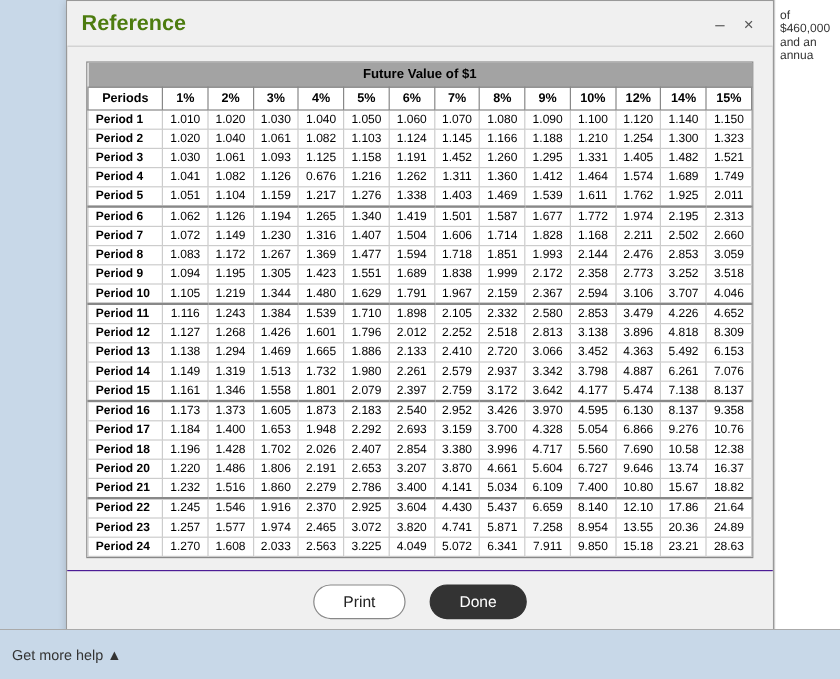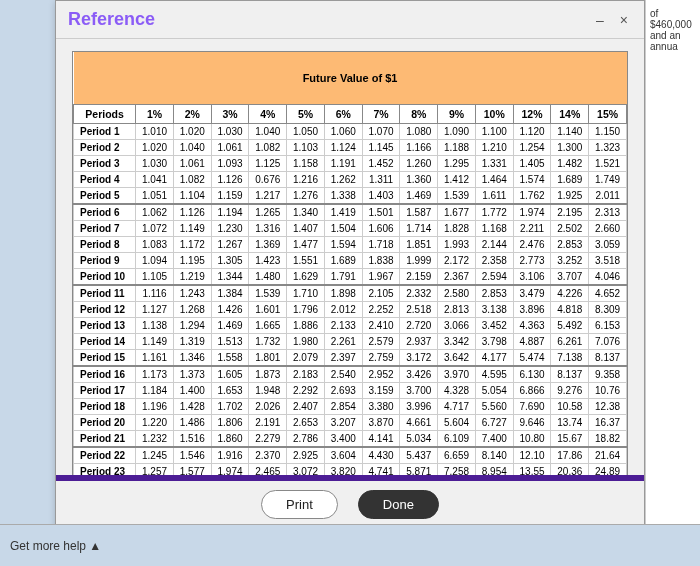--- a/index.html
+++ b/index.html
@@ -25,21 +25,21 @@
       display: flex;
       align-items: center;
       justify-content: space-between;
       padding: 8px 12px;
       background: #f0f0f0;
       border-bottom: 1px solid #ccc;
     }
     .title-text {
       font-size: 18px;
       font-weight: bold;
-      color: #8b5cf6;
+      color: #4d7c0f;
     }
     .title-controls {
       display: flex;
       gap: 8px;
     }
     .title-btn {
       cursor: pointer;
       font-size: 14px;
       color: #555;
       background: none;
@@ -57,23 +57,23 @@
     }
     table {
       border-collapse: collapse;
       font-size: 10.5px;
       width: 100%;
     }
     .table-title-row td {
       text-align: center;
       font-weight: bold;
       font-size: 11px;
-      padding: 20px 2px;
+      padding: 4px 2px;
       border-bottom: 1px solid #888;
-      background: #fdba74;
+      background: #a3a3a3;
     }
     thead tr th {
       background: white;
       border: 1px solid #888;
       padding: 3px 4px;
       text-align: center;
       font-weight: bold;
       font-size: 10.5px;
     }
     tbody tr td {
@@ -93,21 +93,21 @@
       border-bottom: 2px solid #888;
     }
     .dialog-footer {
       display: flex;
       justify-content: center;
       align-items: center;
       gap: 20px;
       padding: 10px;
       height: 52px;
       background: #f0f0f0;
-      border-top: 6px solid #4c1d95;
+      border-top: 1px solid #4c1d95;
     }
     .btn-print {
       padding: 6px 24px;
       background: white;
       border: 1px solid #888;
       border-radius: 20px;
       font-size: 13px;
       cursor: pointer;
       color: #222;
     }

